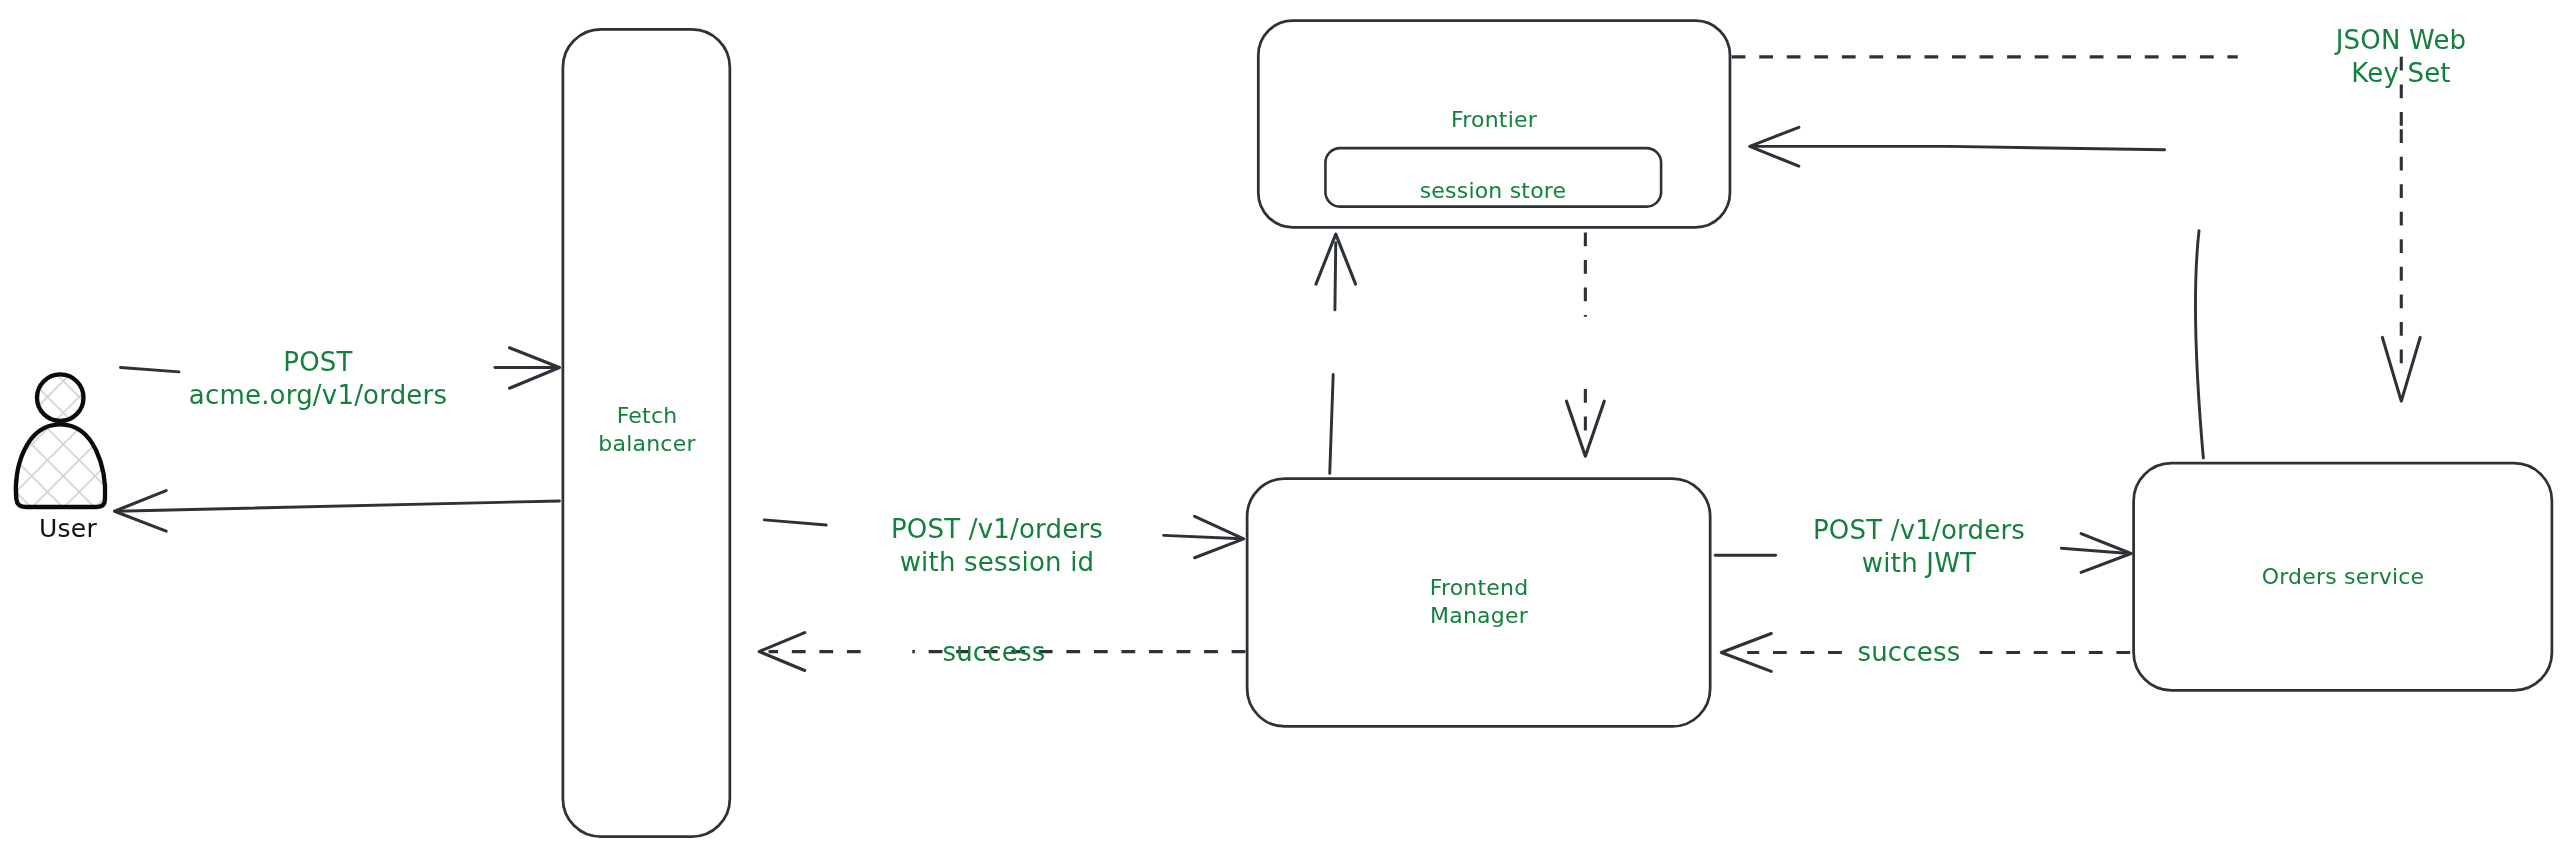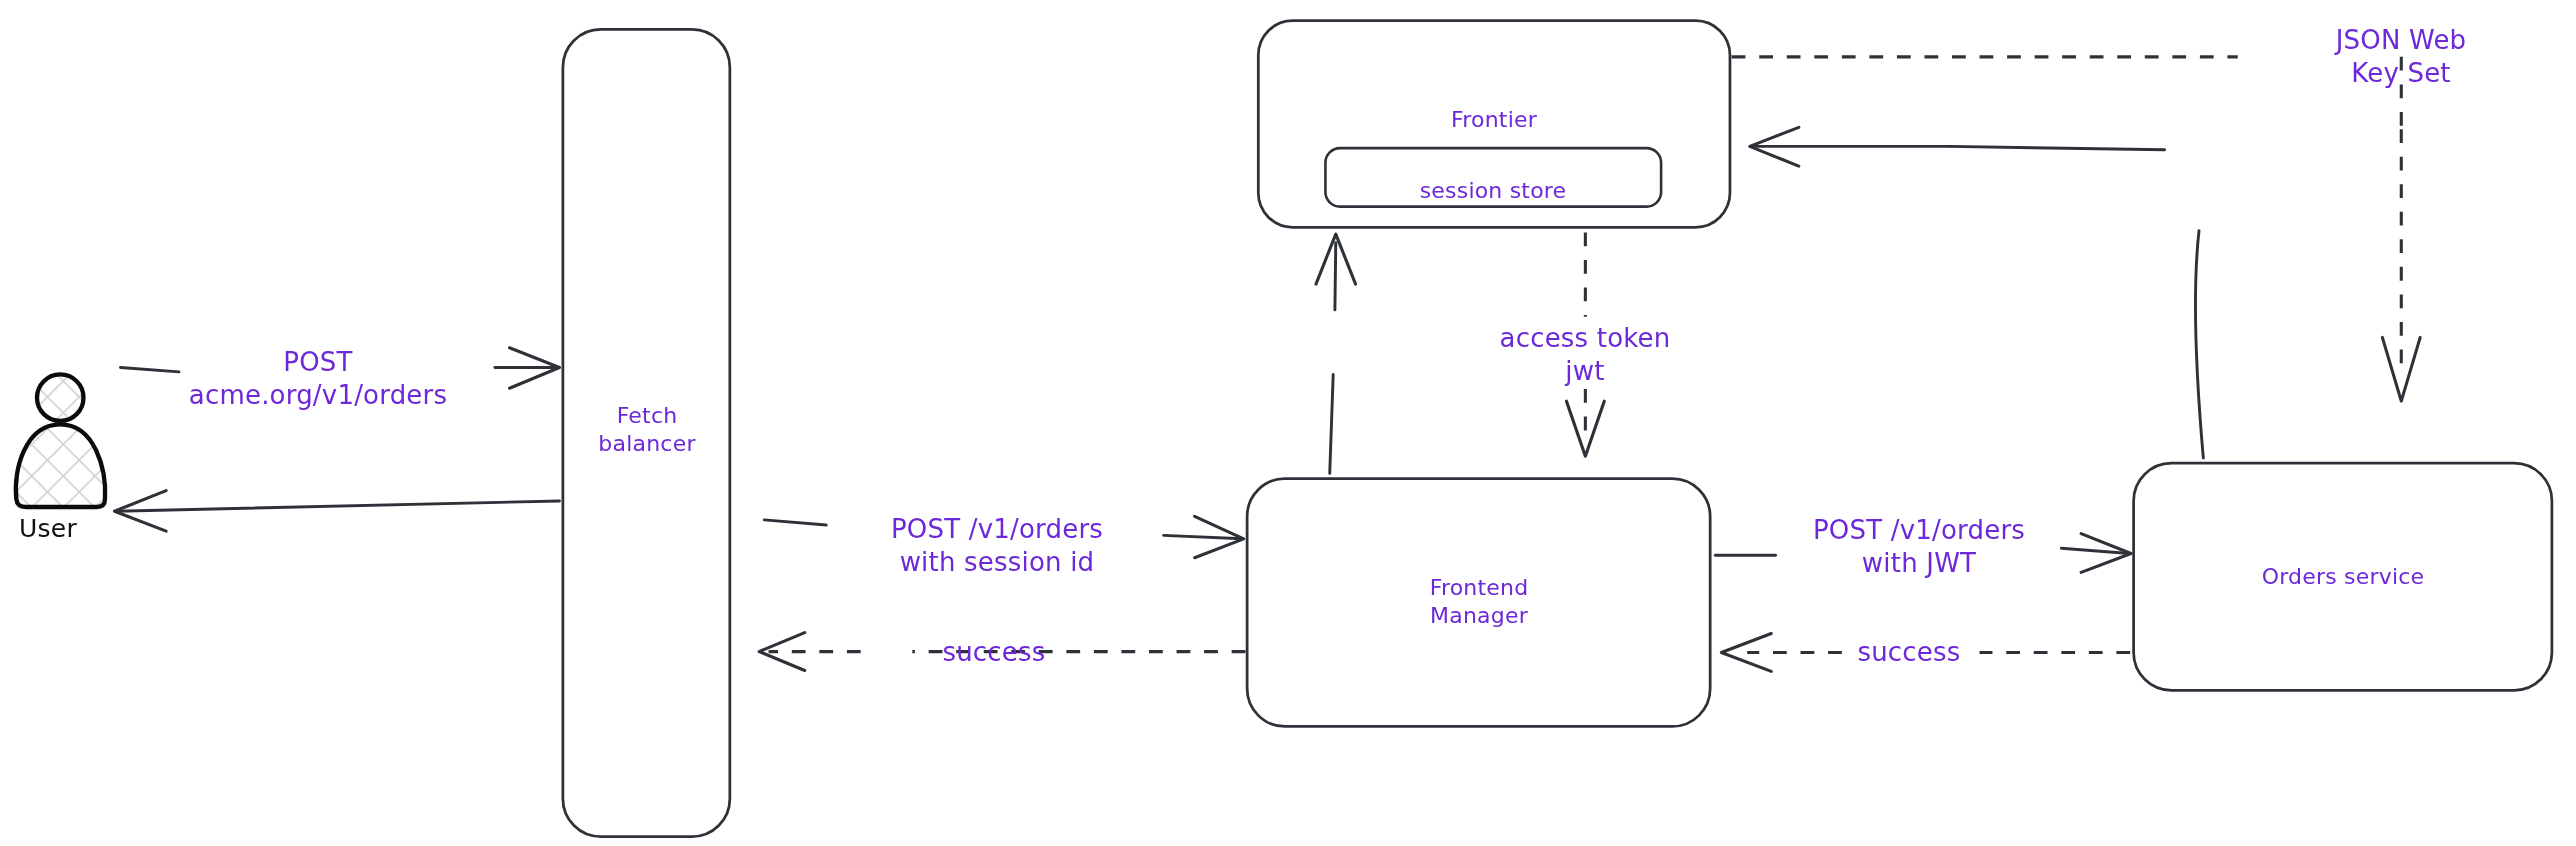--- a/index.html
+++ b/index.html
@@ -65,21 +65,21 @@
   }
   .arrowhead {
     fill: none;
     stroke: #2e3238;
     stroke-width: 3.6;
     stroke-linecap: round;
     stroke-linejoin: round;
   }
   .label {
     position: absolute;
-    color: #6d28d9;
+    color: #15803d;
     font-family: "DejaVu Sans", sans-serif;
     font-size: 26px;
     line-height: 1.26;
     text-align: center;
     white-space: pre-line;
     transform: translate(-50%, -50%);
     letter-spacing: 0.2px;
     pointer-events: none;
   }
   .label.node-label { font-size: 22px; }
@@ -179,21 +179,21 @@
     </g>
 
     <g>
       <path class="edge-dashed" d="M2012 66 L 2600 66"></path>
       <path class="edge-dashed" d="M2790 66 L 2790 150"></path>
       <path class="edge-dashed" d="M2790 150 L 2790 430"></path>
       <path class="arrowhead" d="M2768 392 L 2790 466 L 2812 392"></path>
     </g>
   </svg>
 
-  <div class="label actor-label" style="left:48px; top:529px;text-align:right;">User</div>
+  <div class="label actor-label" style="left:68px; top:529px;text-align:right;">User</div>
 
   <div class="label node-label" style="left:647px; top:430px;">Fetch
 balancer</div>
 
   <div class="label node-label" style="left:1494px; top:120px;">Frontier</div>
 
   <div class="label node-label" style="left:1493px; top:179px;margin-top:12px;">session store</div>
 
   <div class="label node-label" style="left:1479px; top:602px;">Frontend
 Manager</div>
@@ -202,22 +202,20 @@
 
   <div class="label edge-label" style="left:318px; top:379px;">POST
 acme.org/v1/orders</div>
 
   <div class="label edge-label" style="left:997px; top:546px;">POST /v1/orders
 with session id</div>
 
   <div class="label edge-label" style="left:994px; top:652px;">success</div>
 
 
-  <div class="label edge-label" style="left:1585px; top:355px;">access token
-jwt</div>
 
   <div class="label edge-label" style="left:1919px; top:547px;">POST /v1/orders
 with JWT</div>
 
   <div class="label edge-label" style="left:1909px; top:652px;">success</div>
 
 
   <div class="label edge-label" style="left:2401px; top:57px;">JSON Web Key Set</div>
 
 </div>

